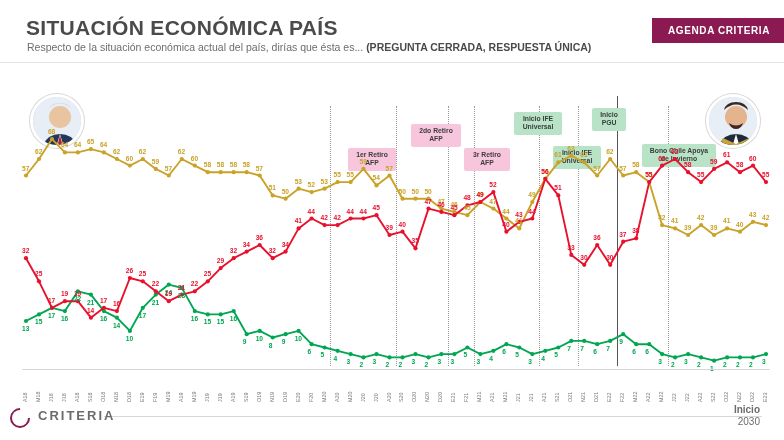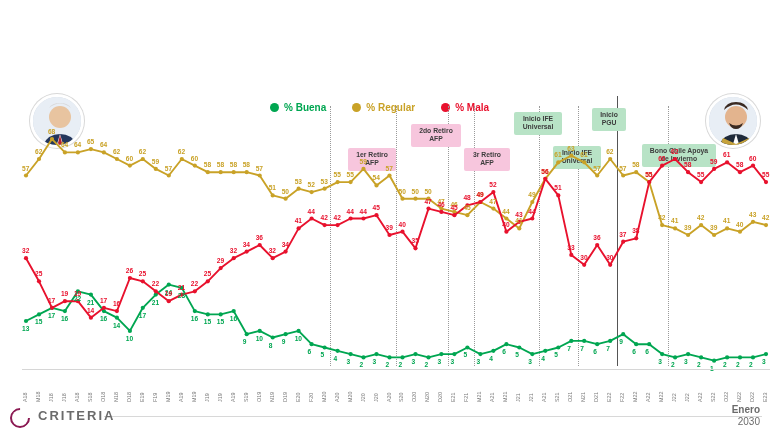--- a/index.html
+++ b/index.html
@@ -98,37 +98,29 @@
   }
   .brand .name { font-size:13px; font-weight:bold; letter-spacing:2px; color:#6b6b6b; }
   .date { position:absolute; right:24px; top:2px; text-align:right; font-size:10px; color:#6b6b6b; line-height:1.15; }
   .date b { display:block; font-weight:bold; }
 </style>
 </head>
 <body>
 
 <div id="root">
 
+  <div class="header">
+    <div class="title">SITUACIÓN ECONÓMICA PAÍS</div>
+    <div class="subtitle"><span>Respecto de la situación económica actual del país, dirías que ésta es... </span><b>(PREGUNTA CERRADA, RESPUESTA ÚNICA)</b></div>
+    <div class="agenda">AGENDA CRITERIA</div>
+    <div class="hdr-rule"></div>
+  </div>
 
   <div class="plot">
 
-    <div class="legend">
-      <div class="item lg-buena">
-        <span class="dot" style="background:#00a651"></span>
-        <span>% Buena</span>
-      </div>
-      <div class="item lg-regular">
-        <span class="dot" style="background:#c9a227"></span>
-        <span>% Regular</span>
-      </div>
-      <div class="item lg-mala">
-        <span class="dot" style="background:#e8112d"></span>
-        <span>% Mala</span>
-      </div>
-    </div>
 
     <div class="avatar left">
       <svg viewBox="0 0 54 54" width="54" height="54">
         <rect width="54" height="54" fill="#e8eef5"></rect>
         <circle cx="27" cy="20" r="11" fill="#e8c4a0"></circle>
         <path d="M16 11 q11 -9 22 0 q-3 -5 -11 -5 q-8 0 -11 5z" fill="#d9d9d9"></path>
         <path d="M8 54 q4 -17 19 -17 q15 0 19 17z" fill="#23365c"></path>
         <path d="M27 37 l-5 17 h10z" fill="#ffffff"></path>
         <path d="M27 38 l-2 8 l2 4 l2 -4z" fill="#b2242f"></path>
       </svg>
@@ -591,17 +583,17 @@
       </div>
   </div>
 
   <div class="footer">
     <div class="footer-rule"></div>
     <div class="brand">
       <span class="mark"></span>
       <span class="name">CRITERIA</span>
     </div>
     <div class="date">
-      <b>Enero</b>
+      <b>Inicio</b>
       <span>2030</span>
     </div>
   </div>
 </div>
 
 </body></html>

